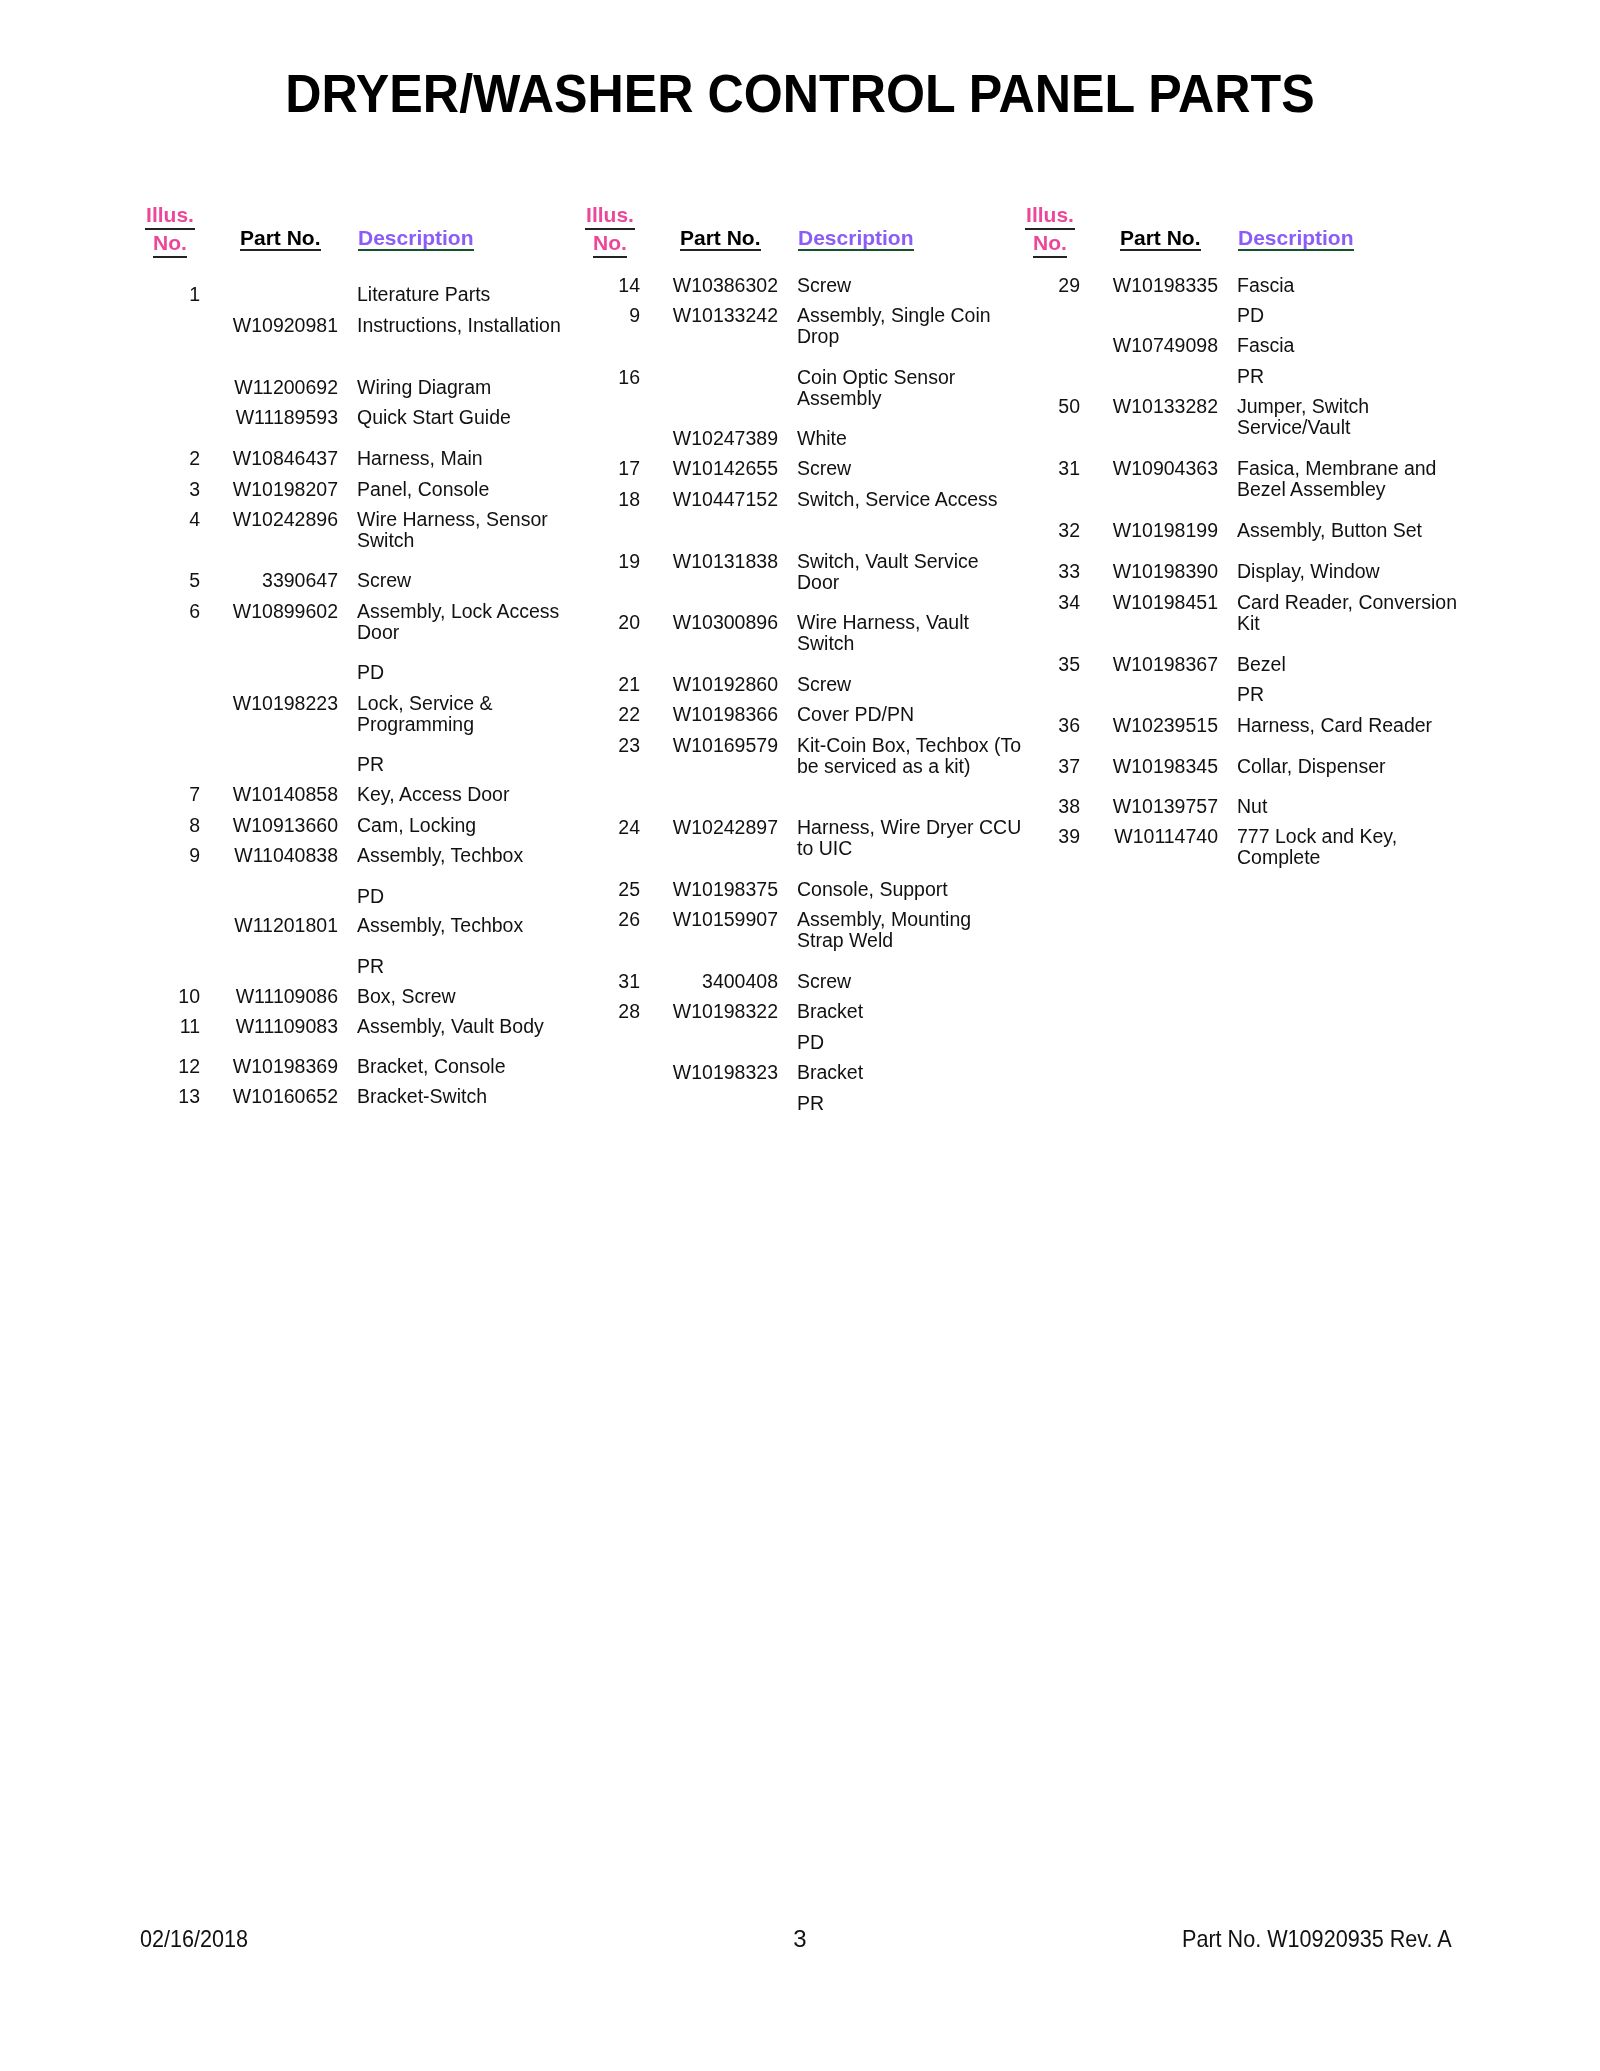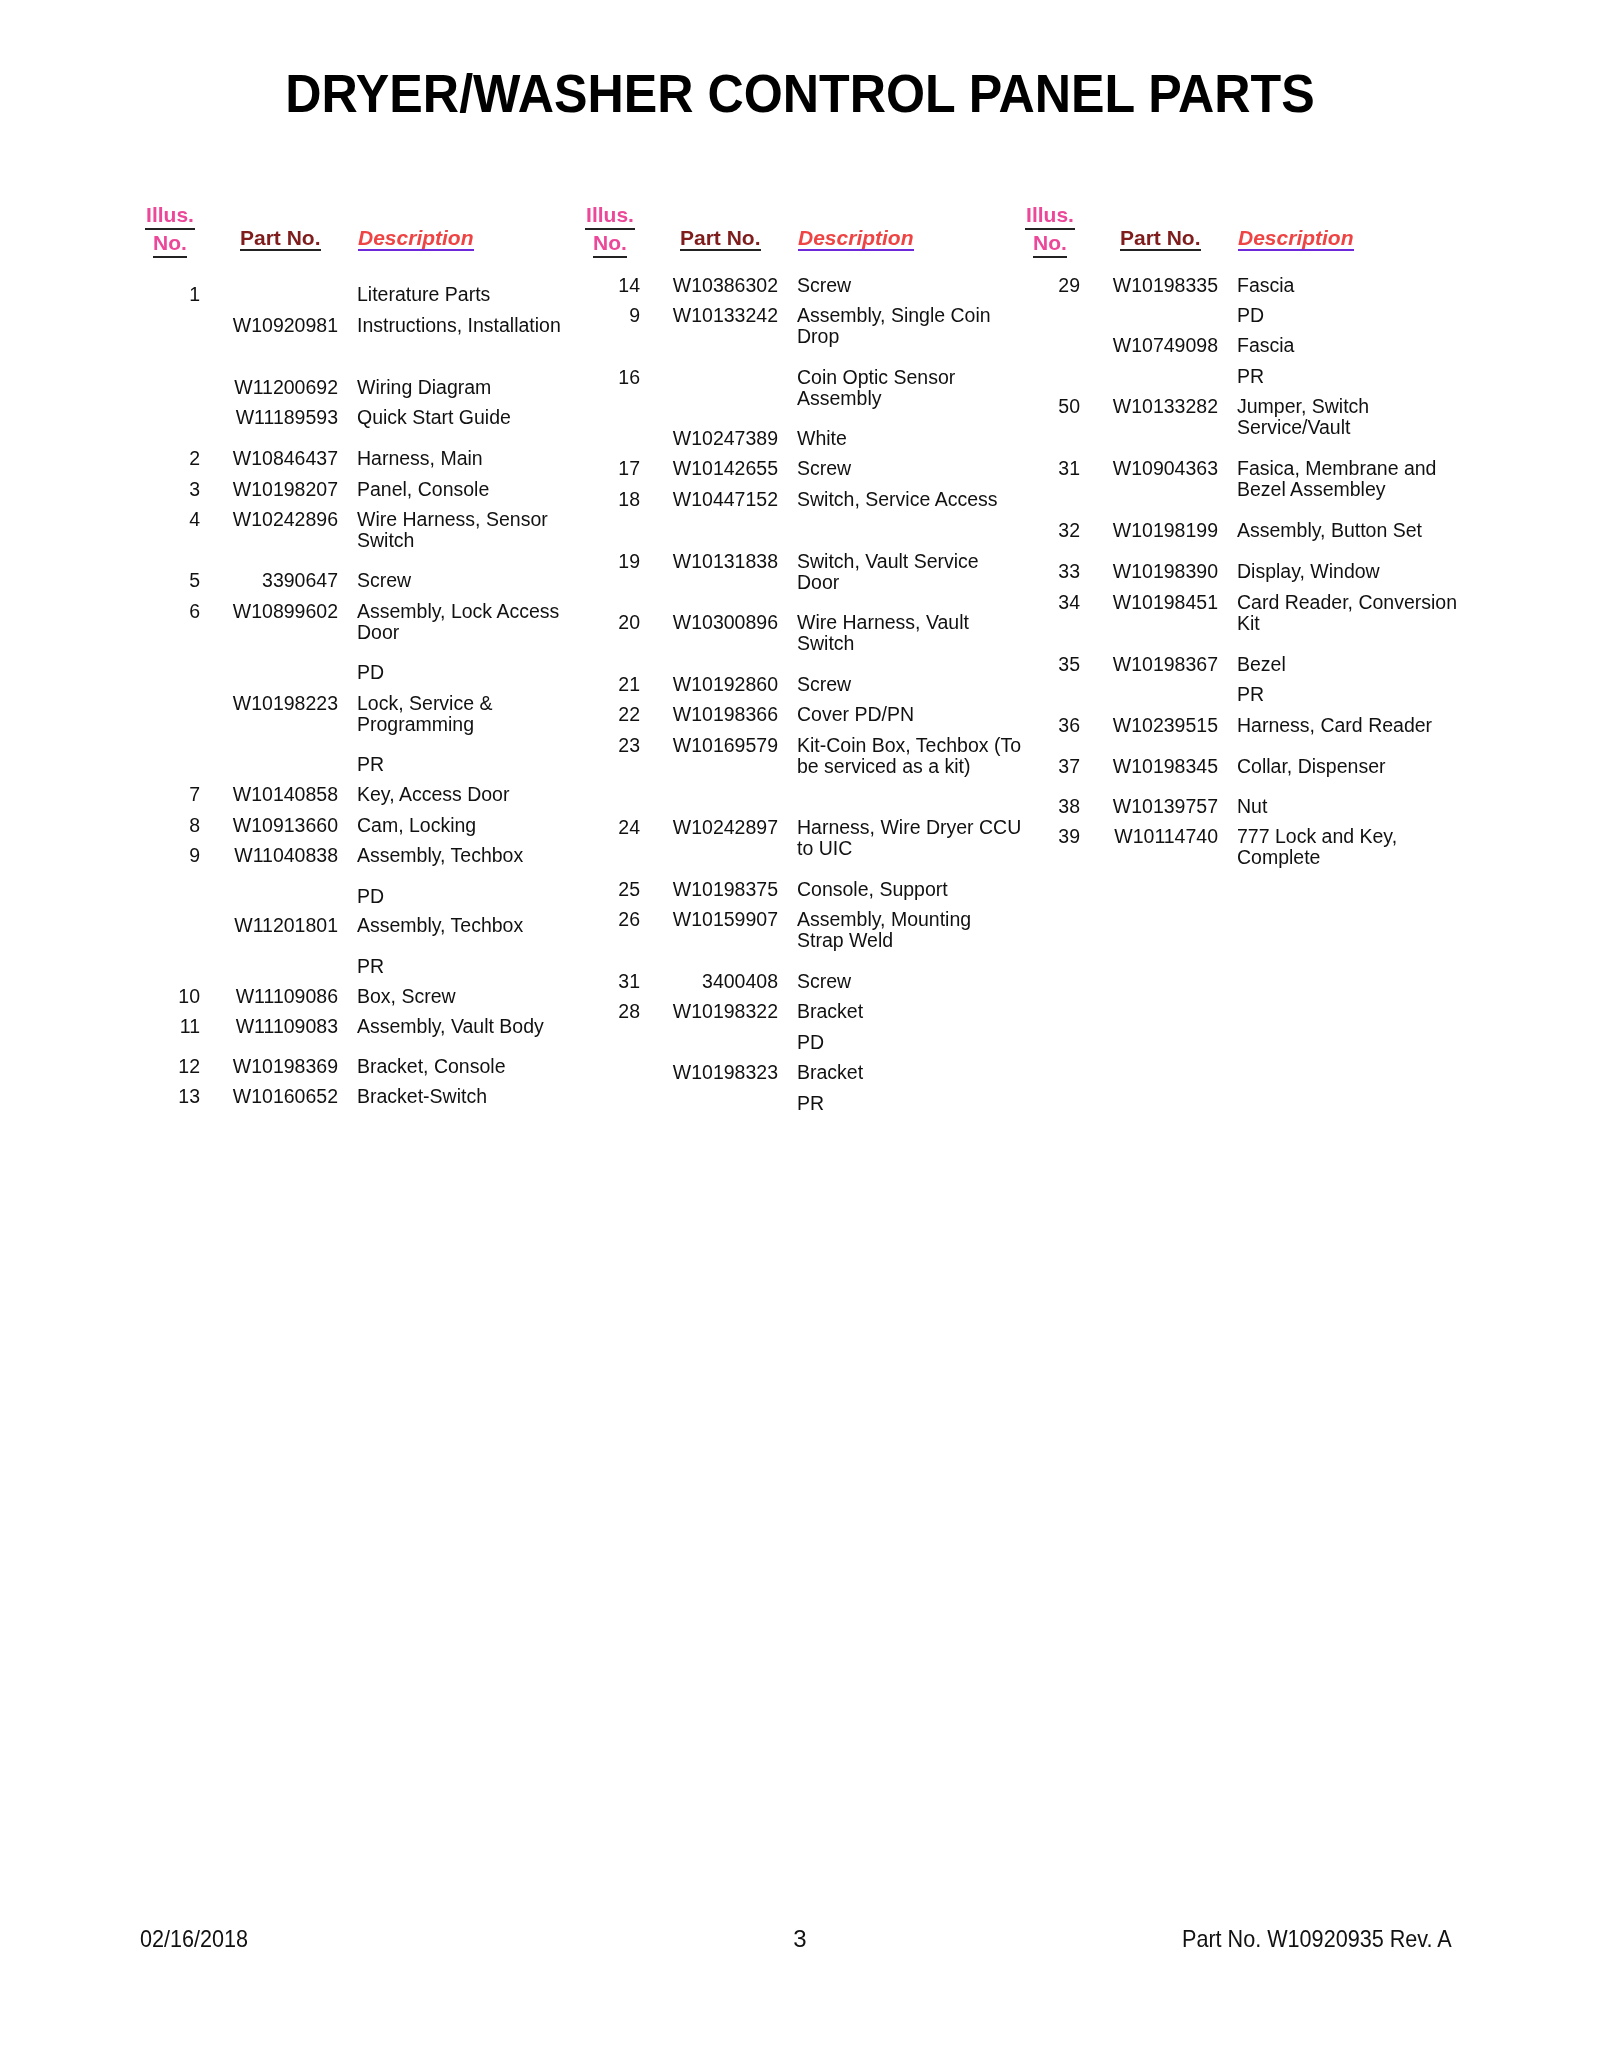--- a/index.html
+++ b/index.html
@@ -15,26 +15,26 @@
     }
     .col { position: absolute; top: 0; width: 440px; height: 1200px; }
     .hdr-illus {
       position: absolute; top: 202px; width: 60px; text-align: center;
       font-weight: bold; font-size: 21px; line-height: 26px; color: #ec4899;
     }
     .hdr-illus span { display: block; }
     .hdr-illus .u1 { border-bottom: 2px solid #222; display: inline-block; padding: 0 1px; }
     .hdr-illus .u2 { border-bottom: 2px solid #222; display: inline-block; }
     .hdr-part {
-      position: absolute; top: 227px; font-weight: bold; font-size: 21px; color: #7f1d1d;
+      position: absolute; top: 227px; font-weight: bold; font-size: 21px; color: #000000;
       border-bottom: 2px solid #222; line-height: 22px;
     }
     .hdr-desc {
-      position: absolute; top: 227px; font-weight: bold; font-size: 21px; color: #ef4444;
-      border-bottom: 2px solid #6d28d9; line-height: 22px; font-style: italic;
+      position: absolute; top: 227px; font-weight: bold; font-size: 21px; color: #8b5cf6;
+      border-bottom: 2px solid #14532d; line-height: 22px;
     }
     .row { position: absolute; left: 0; width: 440px; font-size: 19.5px; line-height: 21px; }
     .row .num { position: absolute; left: 0; width: 60px; text-align: right; }
     .row .part { position: absolute; left: 86px; width: 112px; text-align: right; }
     .row .desc { position: absolute; left: 217px; width: 225px; text-align: left; }
     .footer { position: absolute; top: 1925px; font-size: 24px; color: #111; transform: scaleX(0.9); }
     .footer.left { left: 140px; transform-origin: left; }
     .footer.center { left: 0; width: 1600px; text-align: center; transform: none; }
     .footer.right { right: 148px; transform-origin: right; }
   </style>

